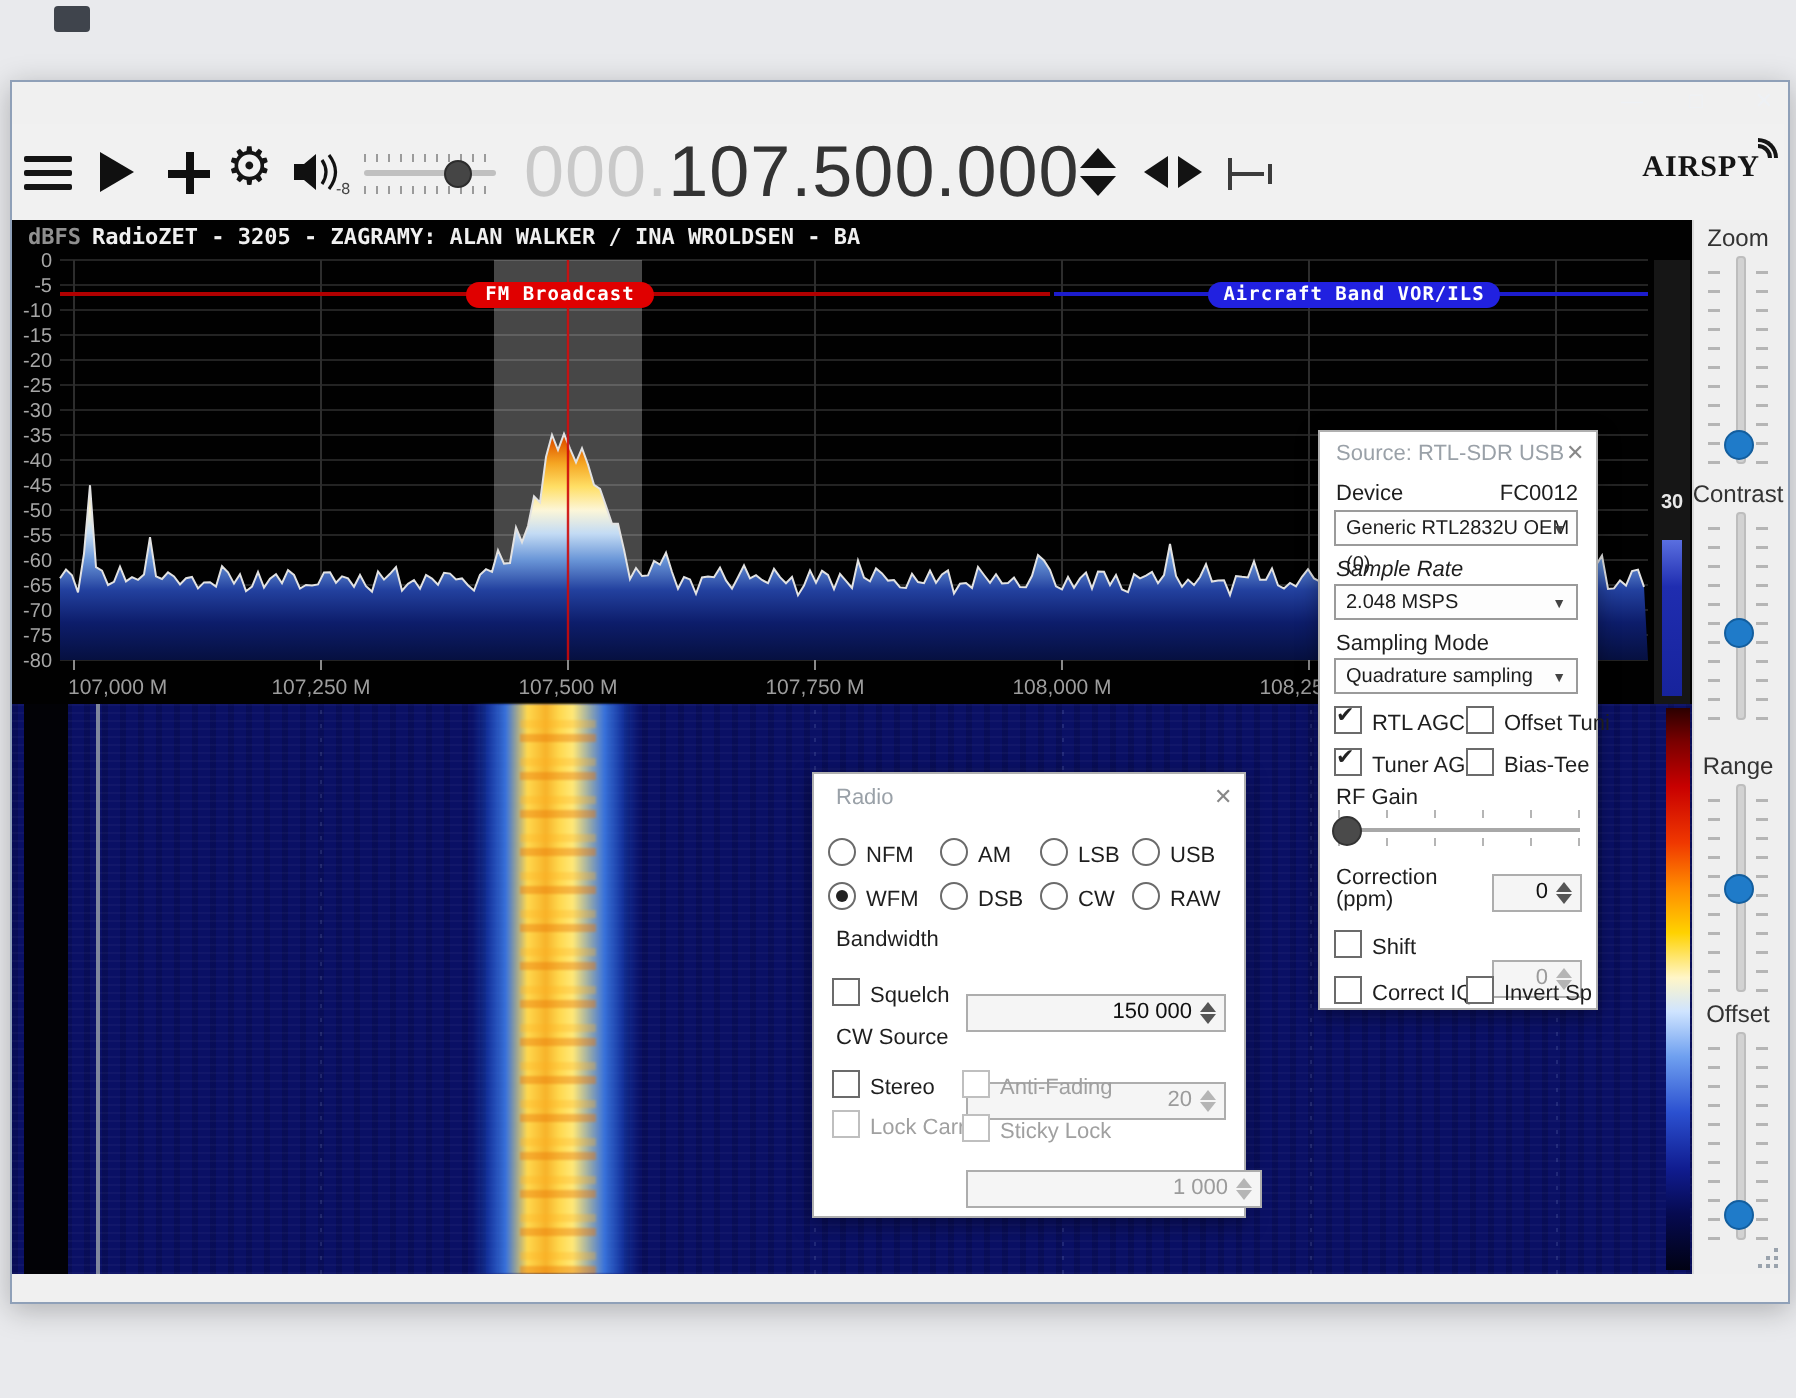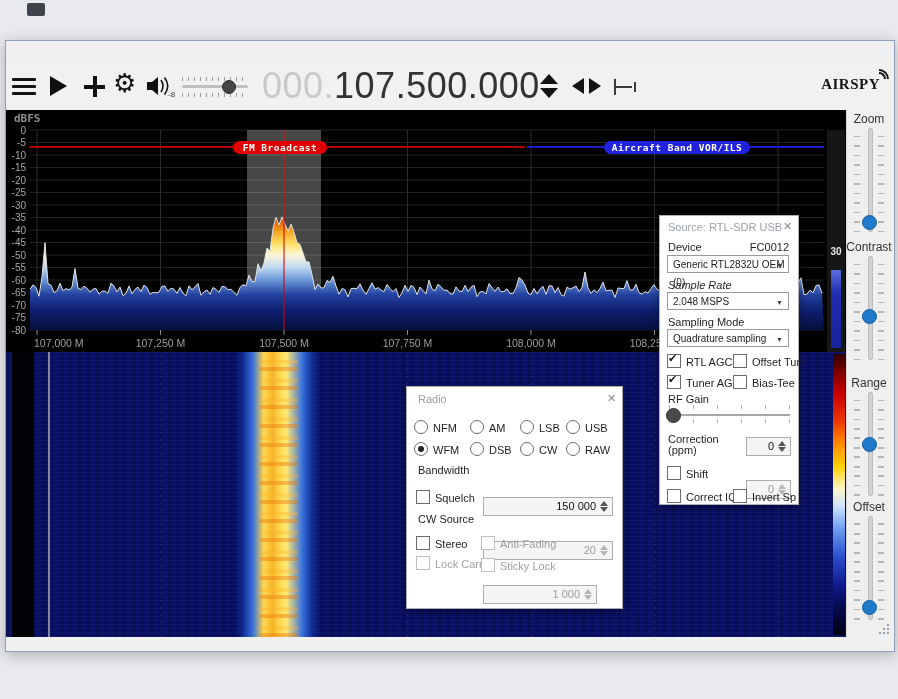--- a/index.html
+++ b/index.html
@@ -224,20 +224,21 @@
       <text x="278" y="237" text-anchor="middle" fill="#9d9d9d" font-size="10.5" font-family="Liberation Sans, sans-serif">107,500 M</text>
       <line x1="401.5" y1="220" x2="401.5" y2="225" stroke="#8a8a8a" stroke-width="1"></line>
       <text x="401.5" y="237" text-anchor="middle" fill="#9d9d9d" font-size="10.5" font-family="Liberation Sans, sans-serif">107,750 M</text>
       <line x1="525" y1="220" x2="525" y2="225" stroke="#8a8a8a" stroke-width="1"></line>
       <text x="525" y="237" text-anchor="middle" fill="#9d9d9d" font-size="10.5" font-family="Liberation Sans, sans-serif">108,000 M</text>
       <line x1="648.5" y1="220" x2="648.5" y2="225" stroke="#8a8a8a" stroke-width="1"></line>
       <text x="648.5" y="237" text-anchor="middle" fill="#9d9d9d" font-size="10.5" font-family="Liberation Sans, sans-serif">108,250 M</text>
       <line x1="772" y1="220" x2="772" y2="225" stroke="#8a8a8a" stroke-width="1"></line>
     </svg>
   <div class="abs spechead" style="left:14px;top:112px;color:#909090;">dBFS</div>
+  <div class="abs spechead" style="left:46px;top:112px;color:#f0f0f0;">RadioZET - 3205 - ZAGRAMY: ALAN WALKER / INA WROLDSEN - BA</div>
   <div class="abs pill" style="left: 233px; top: 141px; width: 94px; background: rgb(224, 0, 0);">FM Broadcast</div>
   <div class="abs pill" style="left: 604px; top: 141px; width: 146px; background: rgb(33, 33, 224);">Aircraft Band VOR/ILS</div>
   <div class="abs meterstrip"></div>
   <div class="abs meterval">30</div>
   <div class="abs meterbar"></div>
 
   <div class="abs waterfall"></div>
   <div class="abs wfblack"></div>
   <div class="abs wfline"></div>
   <div class="abs wfgrid" style="left:160px;"></div>
@@ -364,21 +365,21 @@
   </div>
   <div class="abs" style="left:416px;top:488px;">
     <span class="cb"></span><span class="cblabel">Squelch</span>
   </div>
   <div class="abs spin dis" style="left:483px;top:484px;width:130px;">
     <span class="spinval">20</span>
       <span class="sa up"></span>
       <span class="sa dn"></span>
   </div>
   <div class="abs plabel" style="left:418px;top:513px;">CW Source</div>
-  <div class="abs spin dis" style="left:483px;top:509px;width:114px;">
+  <div class="abs spin dis" style="left:483px;top:509px;width:148px;">
     <span class="spinval">1 000</span>
       <span class="sa up"></span>
       <span class="sa dn"></span>
   </div>
   <div class="abs" style="left:416px;top:534px;">
     <span class="cb"></span><span class="cblabel">Stereo</span>
   </div>
   <div class="abs" style="left:481px;top:534px;">
     <span class="cb dis"></span><span class="cblabel dis">Anti-Fading</span>
   </div>

